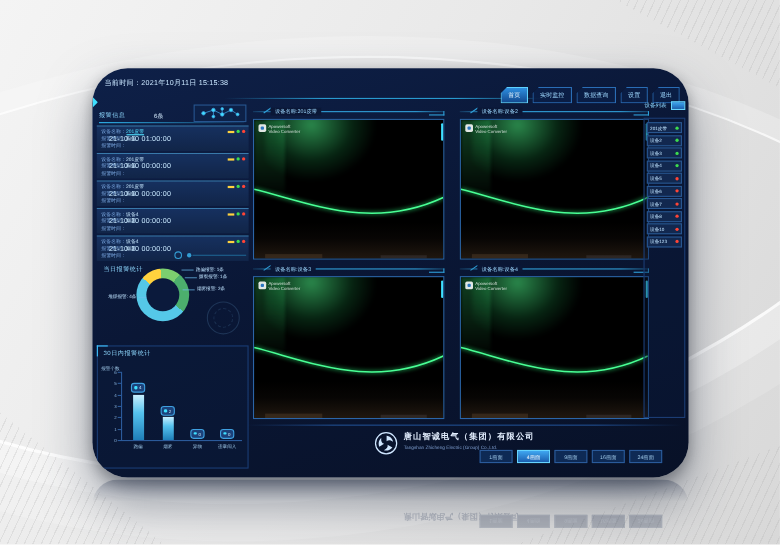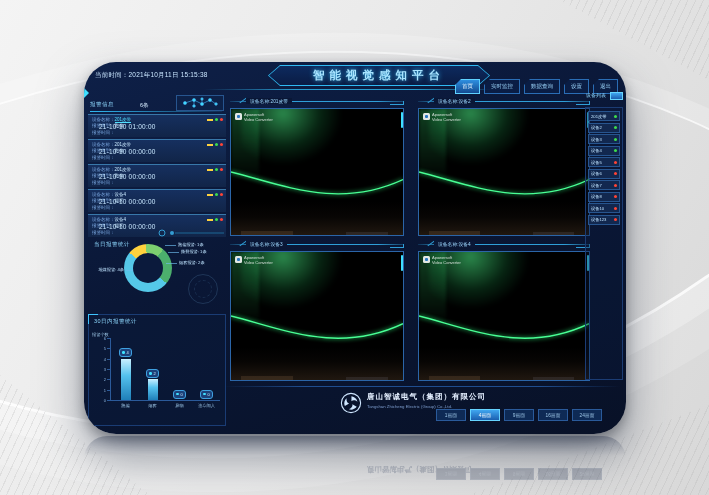--- a/index.html
+++ b/index.html
@@ -173,25 +173,20 @@
 <div class="swoosh sw1"></div>
 <div class="swoosh sw2"></div>
 <div class="hatch hatch-tr"></div>
 <div class="hatch hatch-br"></div>
 <div class="hatch hatch-bl"></div>
 
 <div id="dash">
   <div class="edge-accent"></div>
 
   <div class="time">当前时间：2021年10月11日 15:15:38</div>
-  <div class="title-frame">
-    <div class="inner">
-        <span class="txt">智能视觉感知平台</span>
-      </div>
-  </div>
   <div class="title-underline"></div>
   <div id="nav">
       <div class="nav-btn active">首页</div>
       <div class="nav-btn">实时监控</div>
       <div class="nav-btn">数据查询</div>
       <div class="nav-btn">设置</div>
       <div class="nav-btn">退出</div>
     </div>
 
   <div class="sec-title" style="left:6px; top:39px;">报警信息</div>

